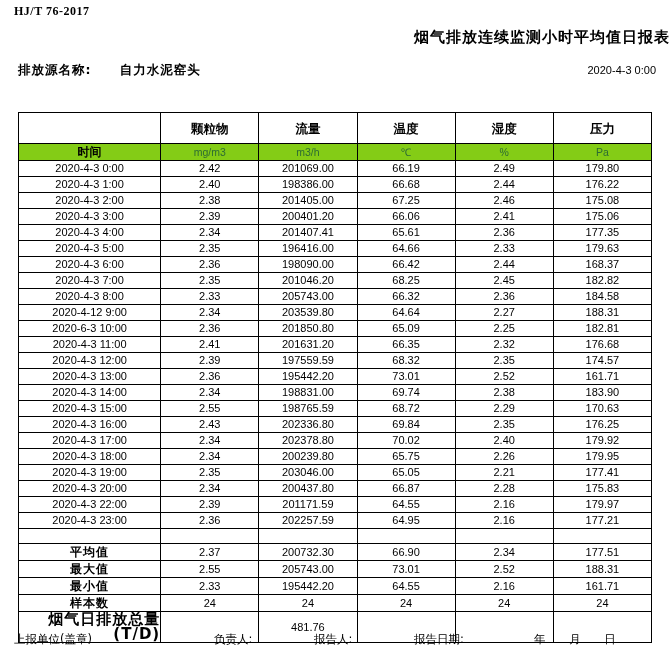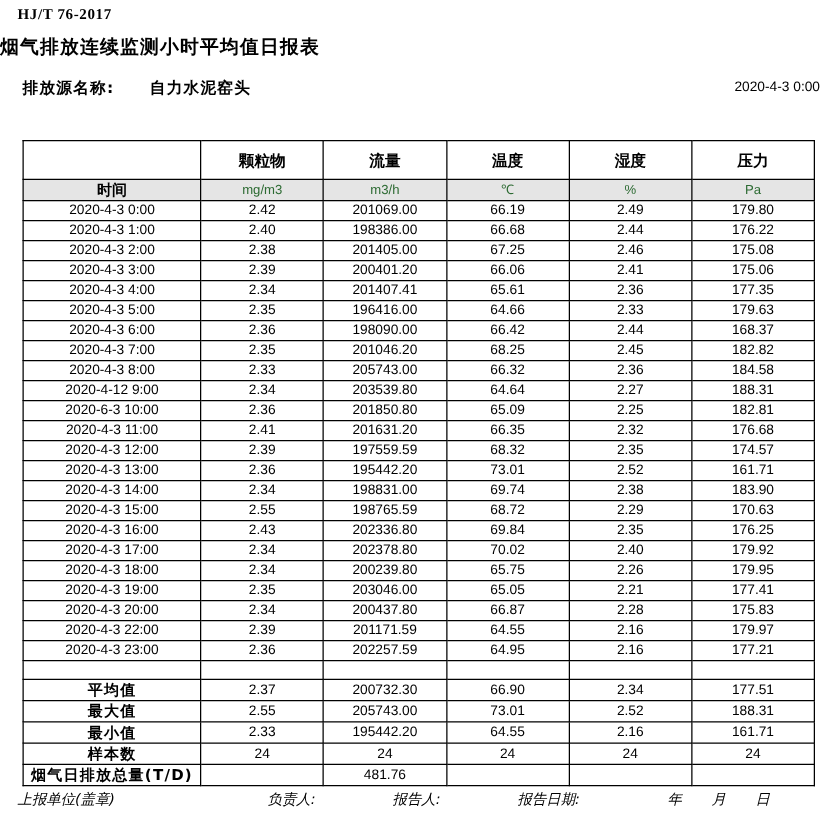--- a/index.html
+++ b/index.html
@@ -28,21 +28,21 @@
     font-size: 12px;
     font-family: "Liberation Serif", serif;
     font-weight: bold;
     letter-spacing: 0.5px;
   }
   .doc-title {
     position: absolute;
     left: 0;
     right: 0;
     top: 28px;
-    text-align: left;
+    text-align: right;
     font-size: 15px;
     font-weight: bold;
     font-family: "DejaVu Sans", sans-serif;
     letter-spacing: 1px;
   }
   .src-row {
     position: absolute;
     left: 18px;
     top: 62px;
     font-size: 12.5px;
@@ -78,21 +78,21 @@
   }
   .col-time { width: 142px; }
   .col-val { width: 98px; }
   tr.head-params td {
     height: 30px;
     font-size: 12.5px;
     font-family: "DejaVu Sans", sans-serif;
     font-weight: bold;
   }
   tr.head-units td {
-    background: #e5e5e5;
+    background: #84cc16;
     height: 16px;
     font-size: 10.5px;
     color: #2d6b33;
   }
   tr.head-units td.unit-time {
     font-size: 12px;
     font-family: "DejaVu Sans", sans-serif;
     font-weight: bold;
     color: #000;
   }
@@ -105,42 +105,42 @@
   }
   tr.blank-row td { height: 14px; }
   tr.summary-row td.label-cell {
     font-size: 12px;
     font-family: "DejaVu Sans", sans-serif;
     font-weight: bold;
     letter-spacing: 1px;
   }
   tr.summary-row td { height: 16px; text-align: center; }
   tr.total-row td.label-cell {
-    font-size: 12px;
+    font-size: 15px;
     font-family: "DejaVu Sans", sans-serif;
     font-weight: bold;
     letter-spacing: 1px;
+    text-align: right;
   }
   tr.total-row td { height: 16px; }
   .footnote {
     position: absolute;
     left: 14px;
     top: 613px;
     font-size: 11px;
     font-family: "DejaVu Sans", sans-serif;
   }
   .footer-line {
     position: absolute;
     left: 14px;
     right: 14px;
     top: 632px;
     font-size: 11.5px;
     font-family: "DejaVu Sans", sans-serif;
     display: flex;
-    font-style: italic;
   }
   .footer-line .f1 { width: 200px; }
   .footer-line .f2 { width: 100px; }
   .footer-line .f3 { width: 100px; }
   .footer-line .f4 { width: 120px; }
   .footer-line .f5 { flex: 1; letter-spacing: 10px; }
 </style>
 </head>
 <body>
 

